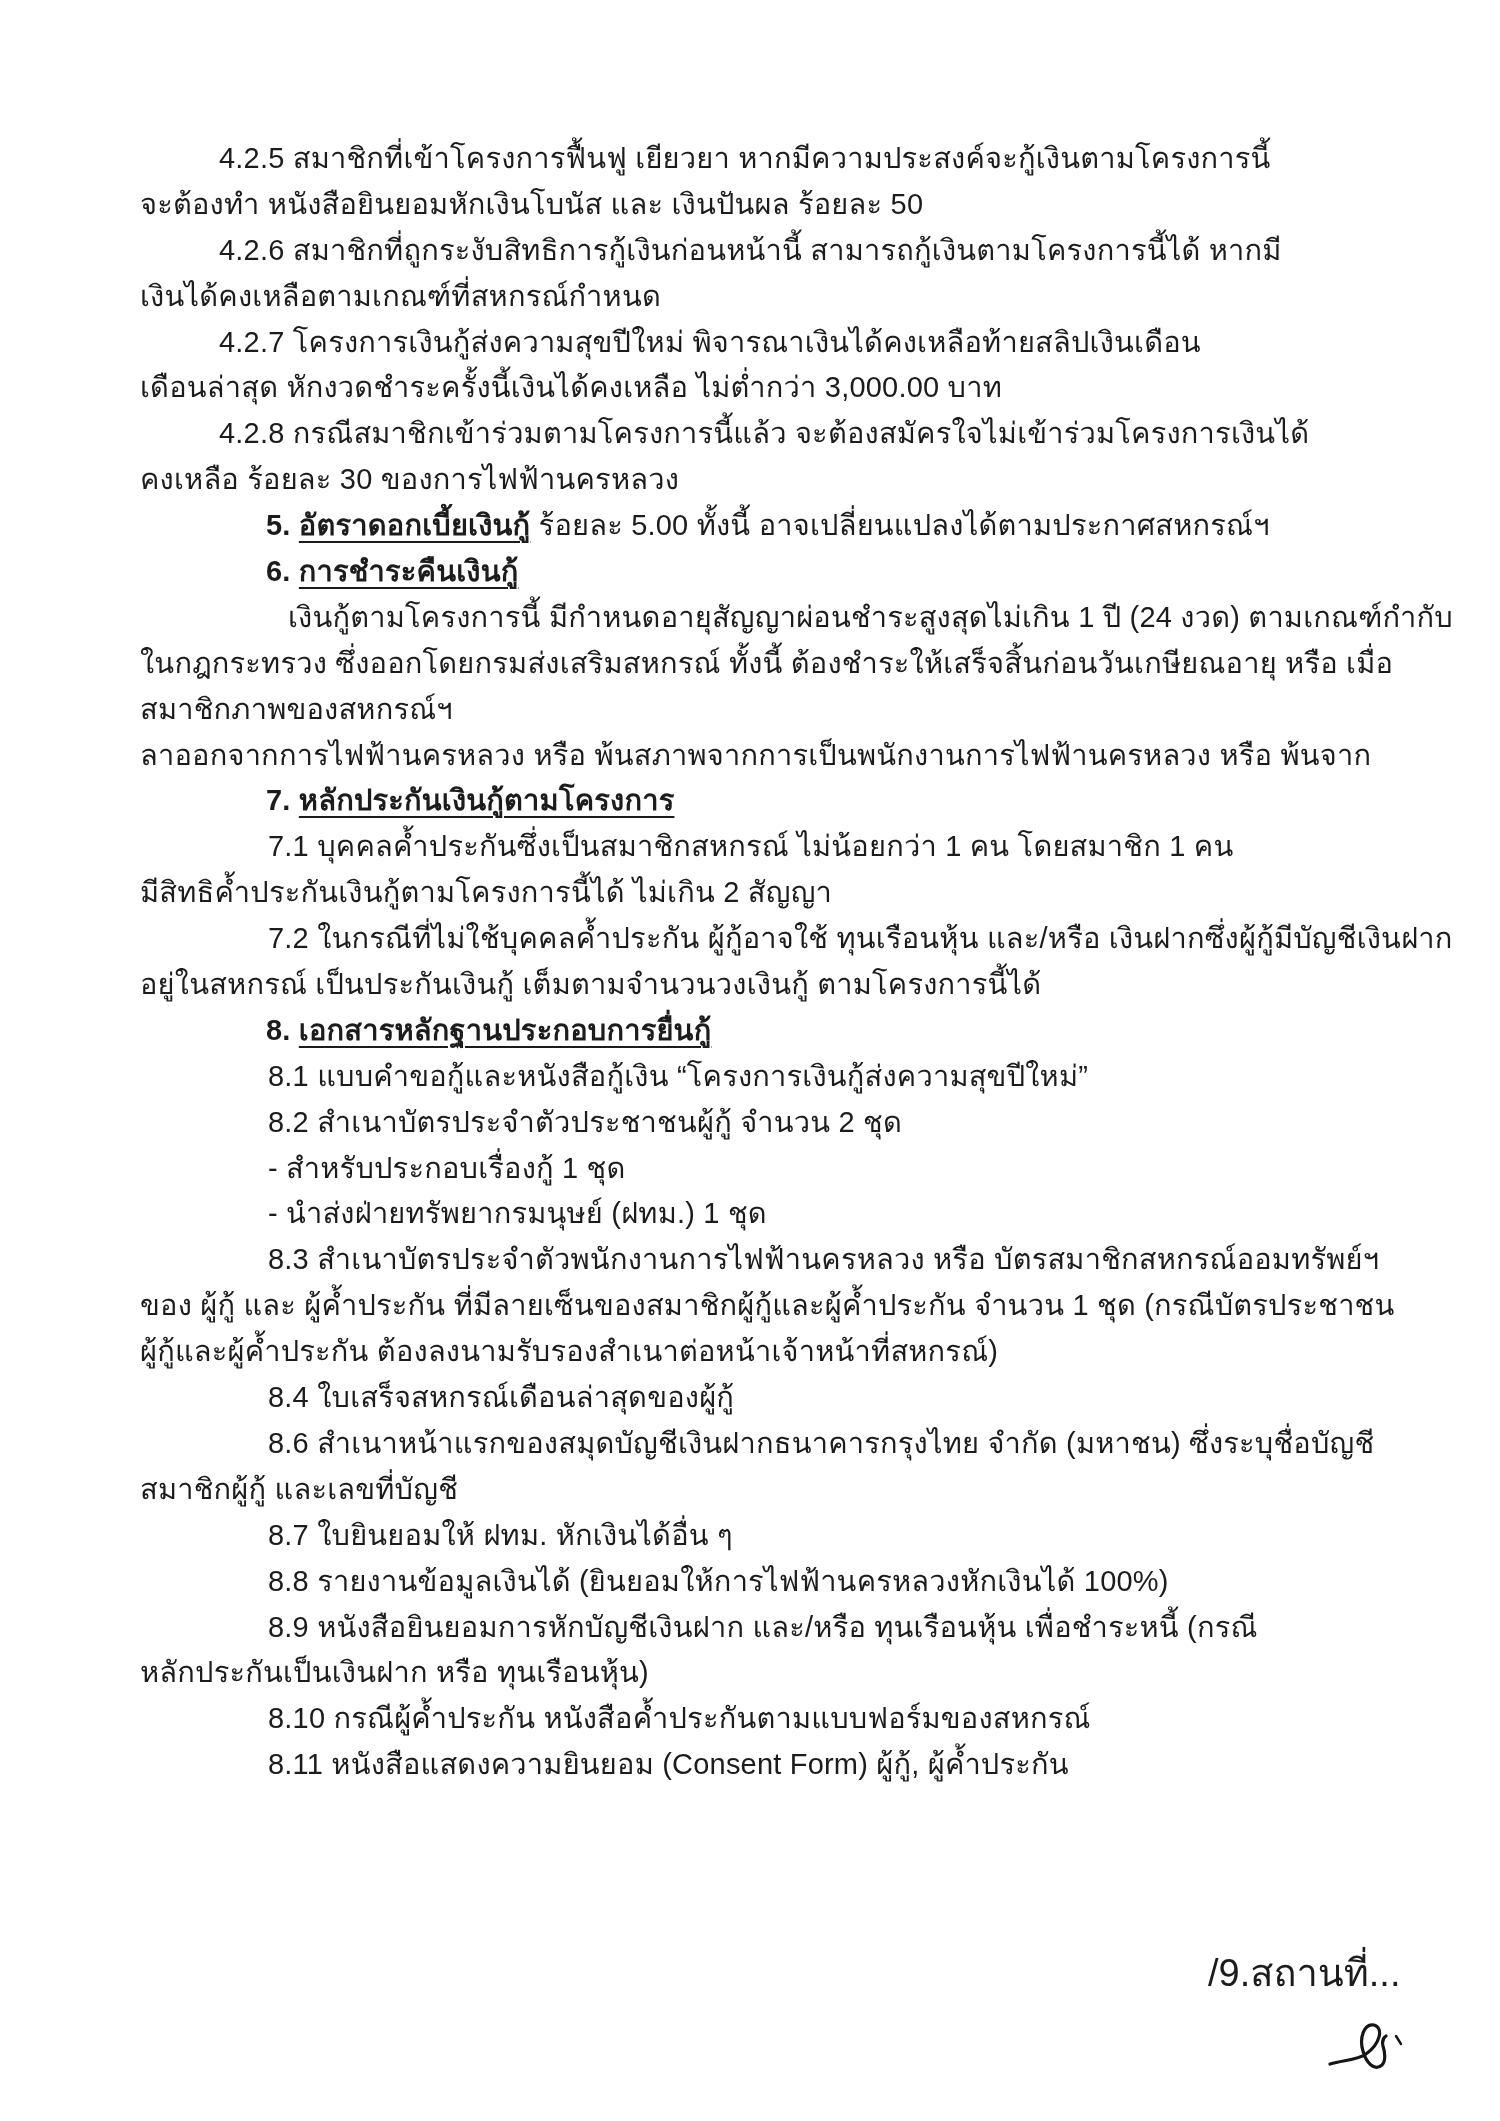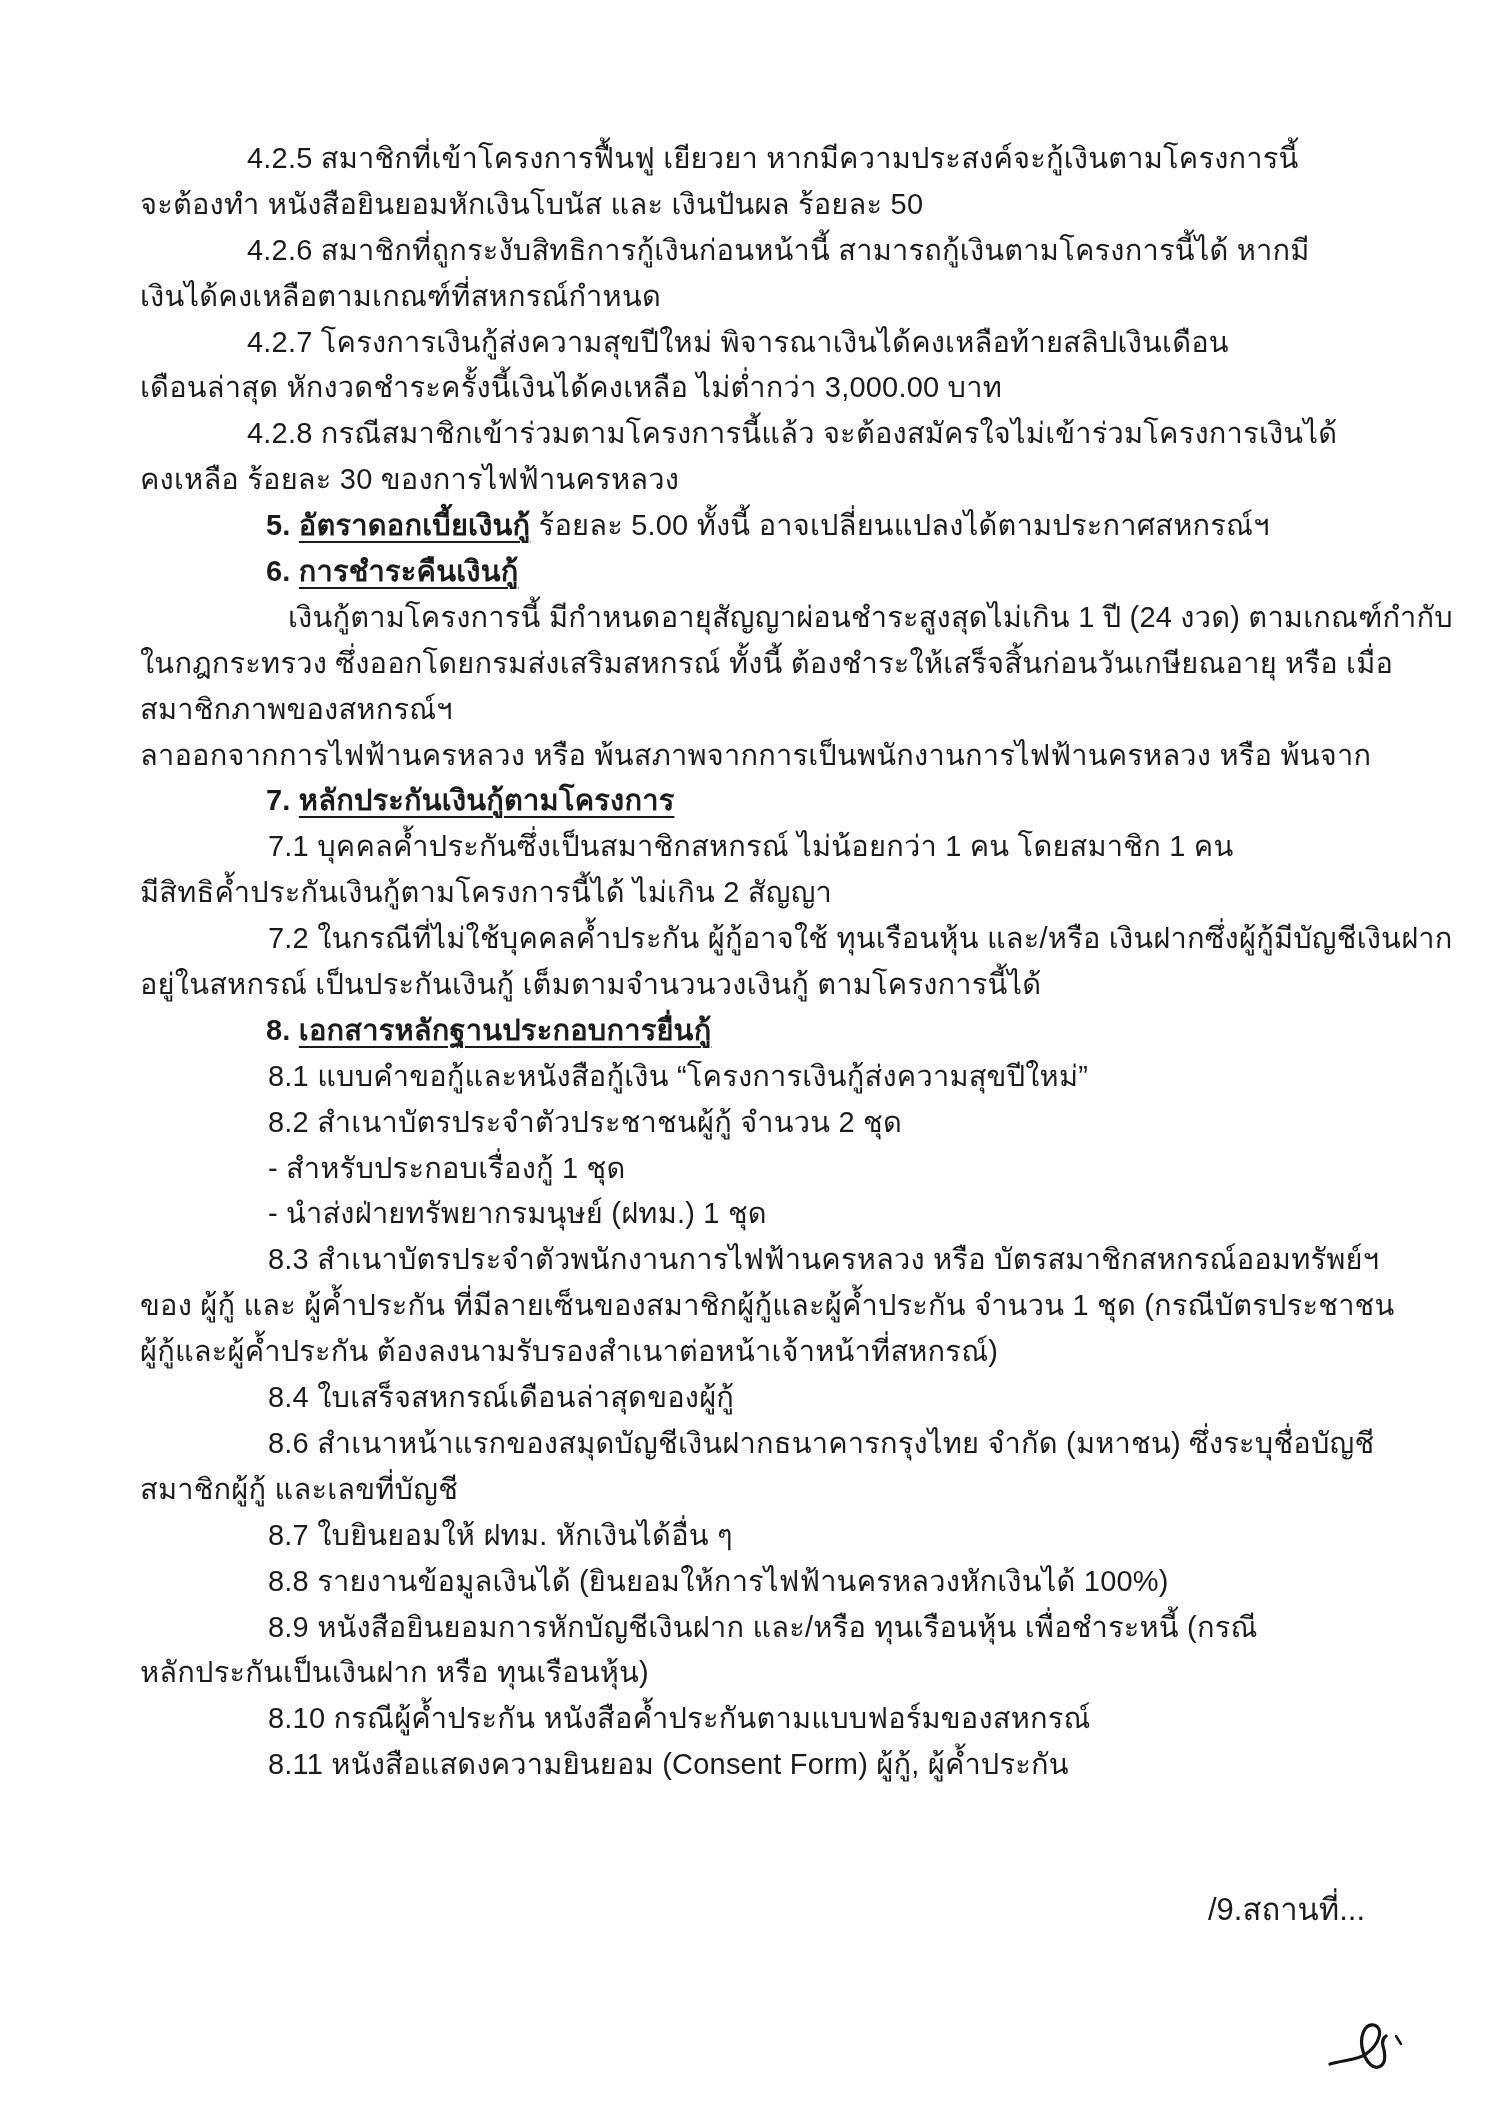--- a/index.html
+++ b/index.html
@@ -19,31 +19,31 @@
     width: 1268px;
   }
   .line {
     font-size: 29px;
     line-height: 45.9px;
     height: 45.9px;
     white-space: nowrap;
     letter-spacing: 0.2px;
   }
   .ind-0    { margin-left: 0; }
-  .ind-item { margin-left: 107px; }
+  .ind-item { margin-left: 79px; }
   .ind-head { margin-left: 126px; }
   .ind-para { margin-left: 148px; }
   .ind-sub  { margin-left: 128px; }
   .b { font-weight: bold; }
   .u { text-decoration: underline; text-underline-offset: 6px; text-decoration-thickness: 2px; }
   .continuation {
     position: absolute;
     left: 1208px;
-    top: 1893px;
-    font-size: 31px;
+    top: 1956px;
+    font-size: 38px;
     line-height: 34px;
     color: #1c1c1c;
   }
   .signature {
     position: absolute;
     left: 1328px;
     top: 2018px;
     width: 96px;
     height: 62px;
   }

